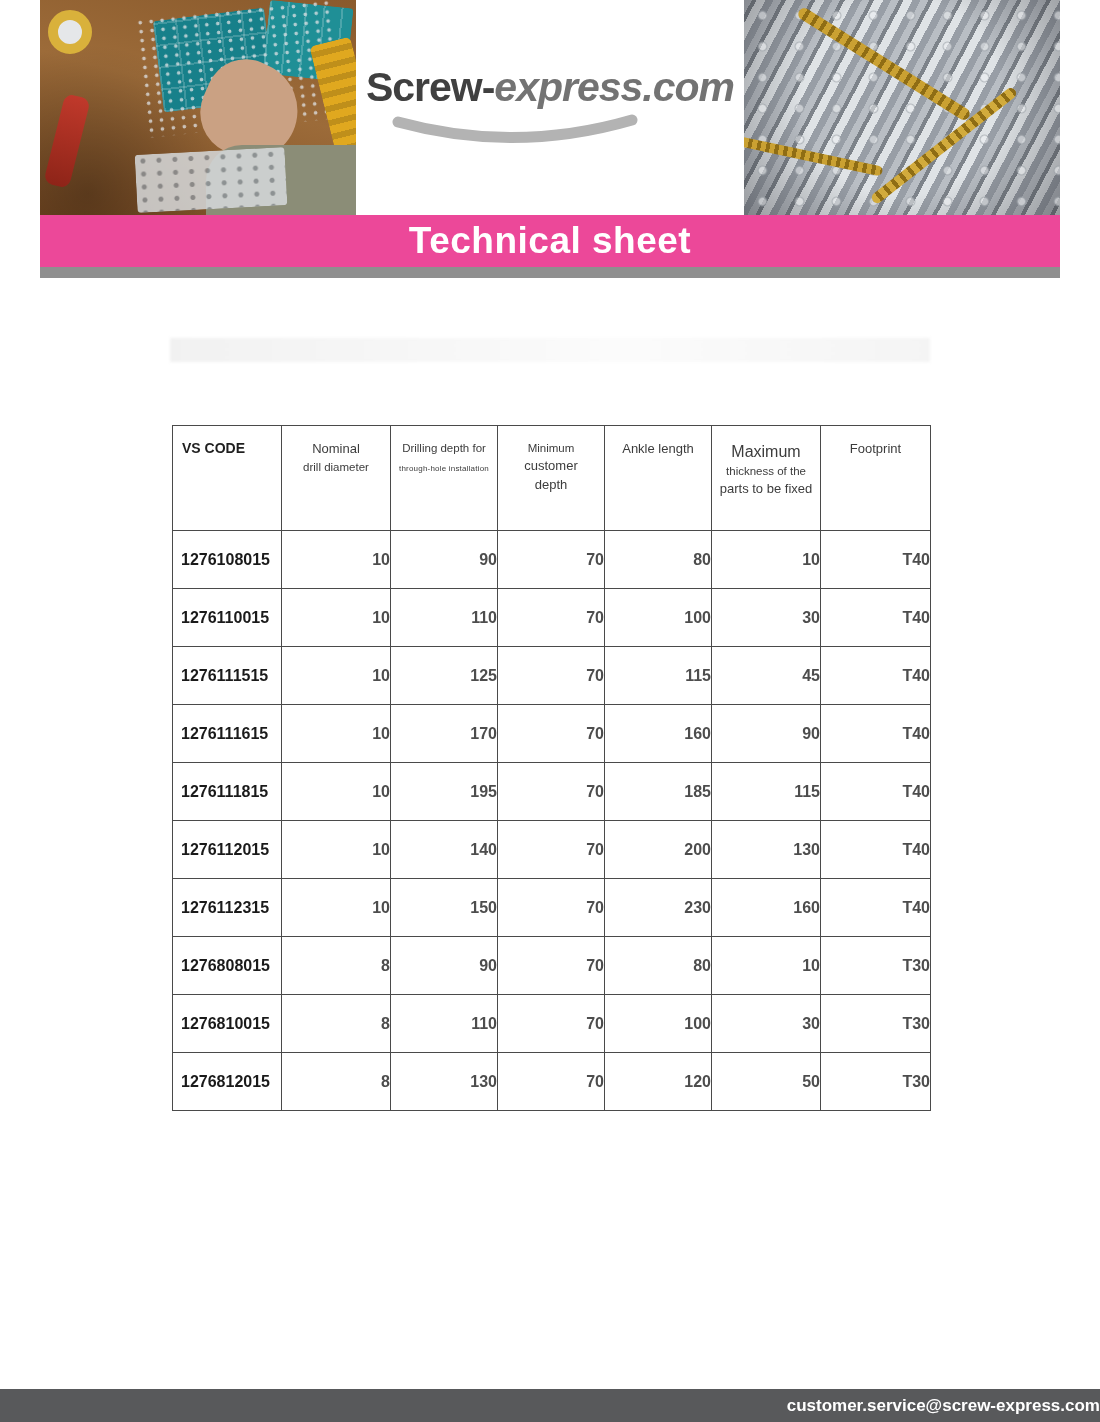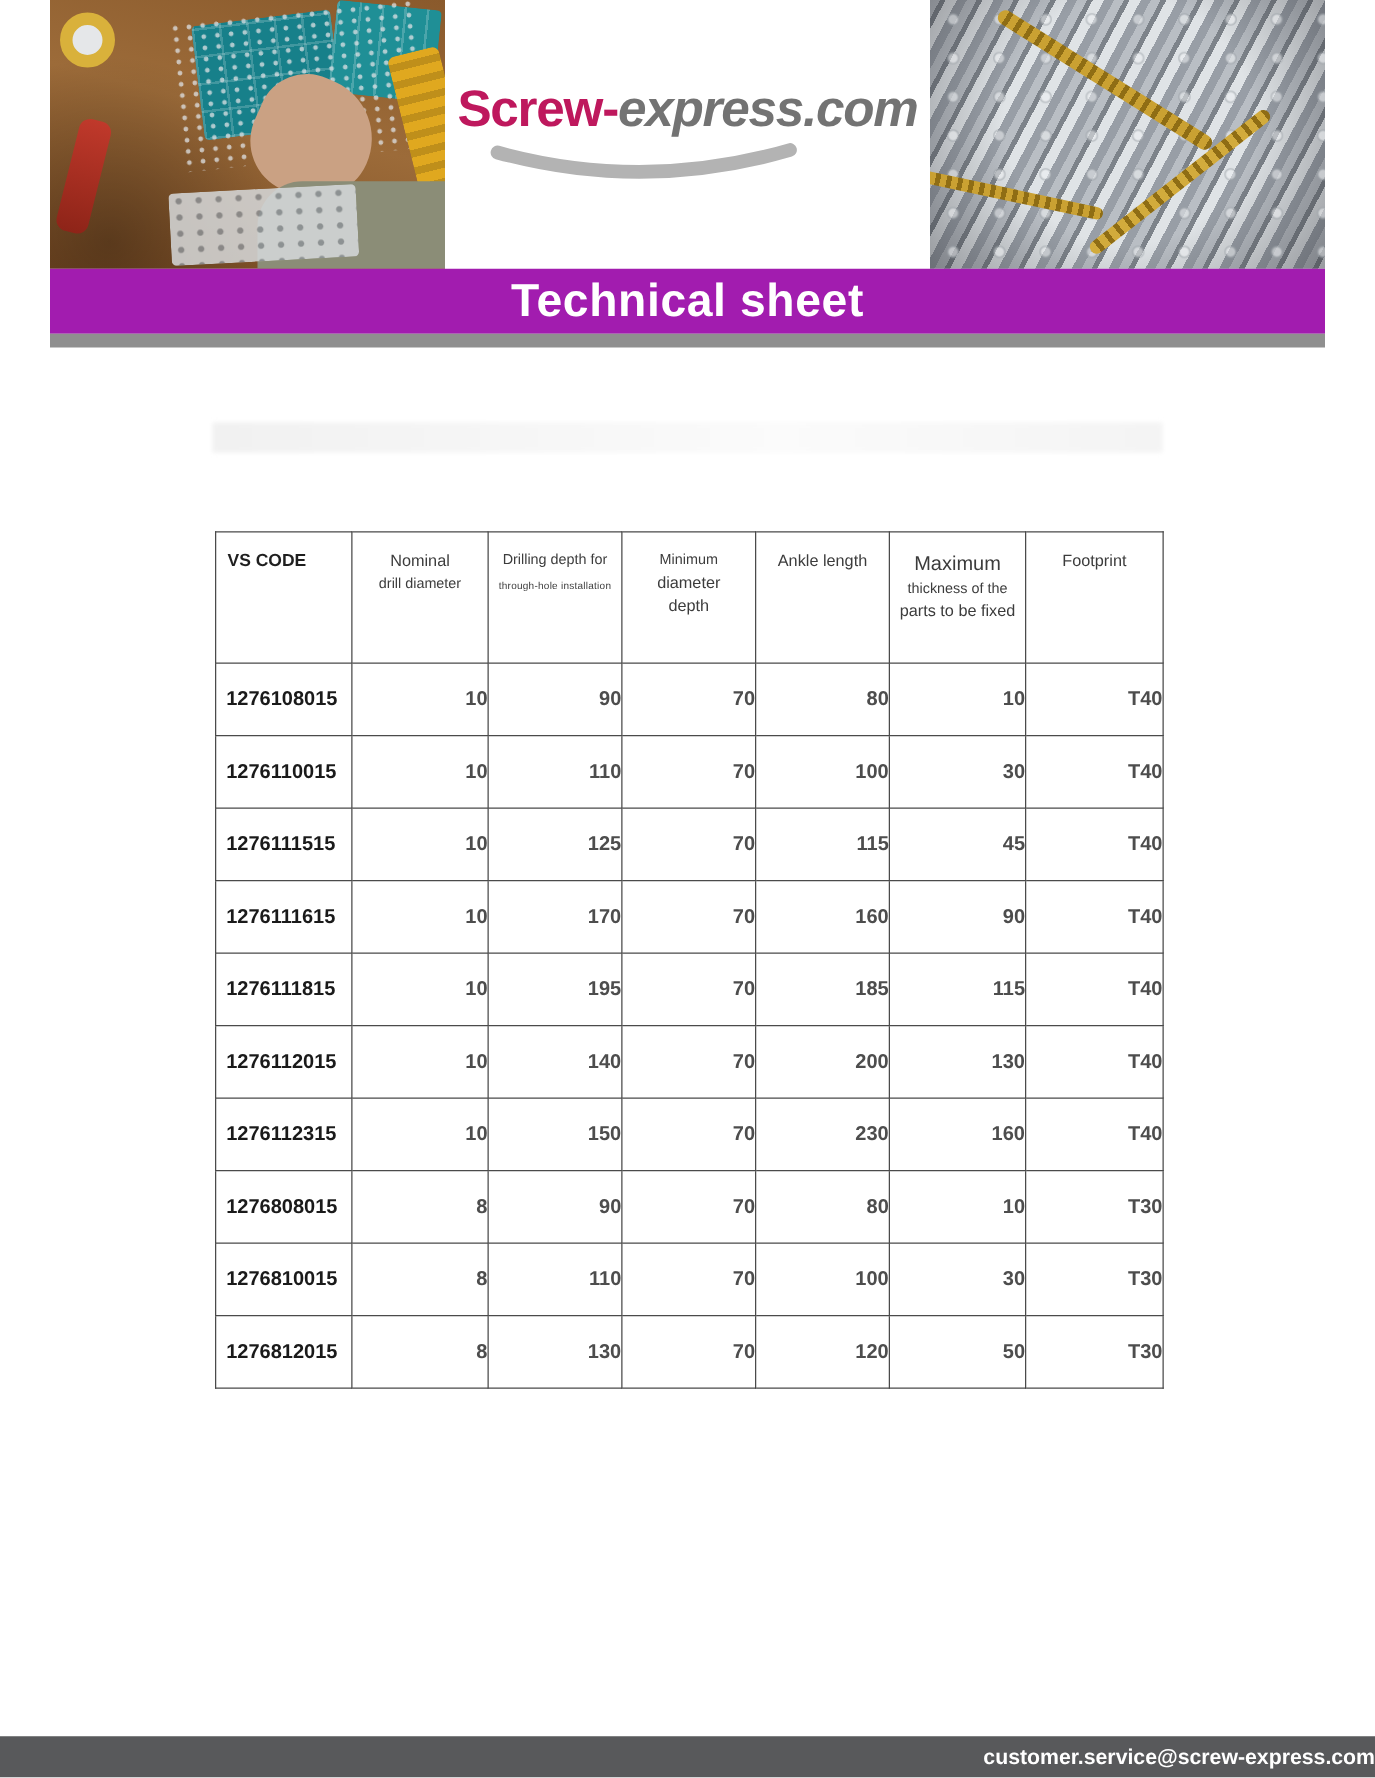--- a/index.html
+++ b/index.html
@@ -59,26 +59,26 @@
     background:repeating-linear-gradient(90deg,#caa132 0 6px, #8f6d14 6px 10px); border-radius:6px; }
   .pr-gold2 { position:absolute; left:110px; top:140px; width:180px; height:11px; transform:rotate(-38deg);
     background:repeating-linear-gradient(90deg,#d2ab3c 0 6px, #8f6d14 6px 10px); border-radius:6px; }
   .pr-gold3 { position:absolute; left:-20px; top:150px; width:160px; height:10px; transform:rotate(12deg);
     background:repeating-linear-gradient(90deg,#caa132 0 5px, #8f6d14 5px 9px); border-radius:5px; }
 
   
   .logo-wrap { position:absolute; left:356px; top:0; width:388px; height:215px;
     display:flex; flex-direction:column; align-items:center; justify-content:center; background:#fff; }
   .logo-text { font-size:41px; font-weight:bold; line-height:1; white-space:nowrap; }
-  .logo-screw { color:#be185d; letter-spacing:-1px; }
+  .logo-screw { color:#404040; letter-spacing:-1px; }
   .logo-express { color:#737373; font-style:italic; letter-spacing:-1px; }
   .logo-swoosh { margin-top:6px; margin-right:70px; }
 
   
-  .banner { position:absolute; left:40px; top:215px; width:1020px; height:52px; background:#a21caf;
+  .banner { position:absolute; left:40px; top:215px; width:1020px; height:52px; background:#ec4899;
     display:flex; align-items:center; justify-content:center; }
   .banner-title { color:#ffffff; font-weight:bold; font-size:37px; letter-spacing:.5px; }
   .banner-shadow { position:absolute; left:40px; top:267px; width:1020px; height:11px; background:#8f8f8f; }
 
   
   .title-smudge { position:absolute; left:170px; top:338px; width:760px; height:24px;
     background:linear-gradient(90deg,#f1f1f1, #fbfbfb 60%, #f4f4f4); filter:blur(1.5px); }
   .sheet-title { position:absolute; left:0; top:343px; width:100%; text-align:center;
     color:#e87d22; font-weight:bold; font-size:16.5px; letter-spacing:.2px; }
 
@@ -165,21 +165,21 @@
           <div class="h-line h-md">Nominal</div>
           <div class="h-line h-sm">drill diameter</div>
         </th>
         <th>
           <div class="h-line h-sm">Drilling depth for</div>
           <div class="h-gap"></div>
           <div class="h-line h-xs">through-hole installation</div>
         </th>
         <th>
           <div class="h-line h-sm">Minimum</div>
-          <div class="h-line h-md">diameter</div>
+          <div class="h-line h-md">customer</div>
           <div class="h-line h-md">depth</div>
         </th>
         <th>
           <div class="h-line h-md">Ankle length</div>
         </th>
         <th>
           <div class="h-line h-lg">Maximum</div>
           <div class="h-line h-sm">thickness of the</div>
           <div class="h-line h-md">parts to be fixed</div>
         </th>

